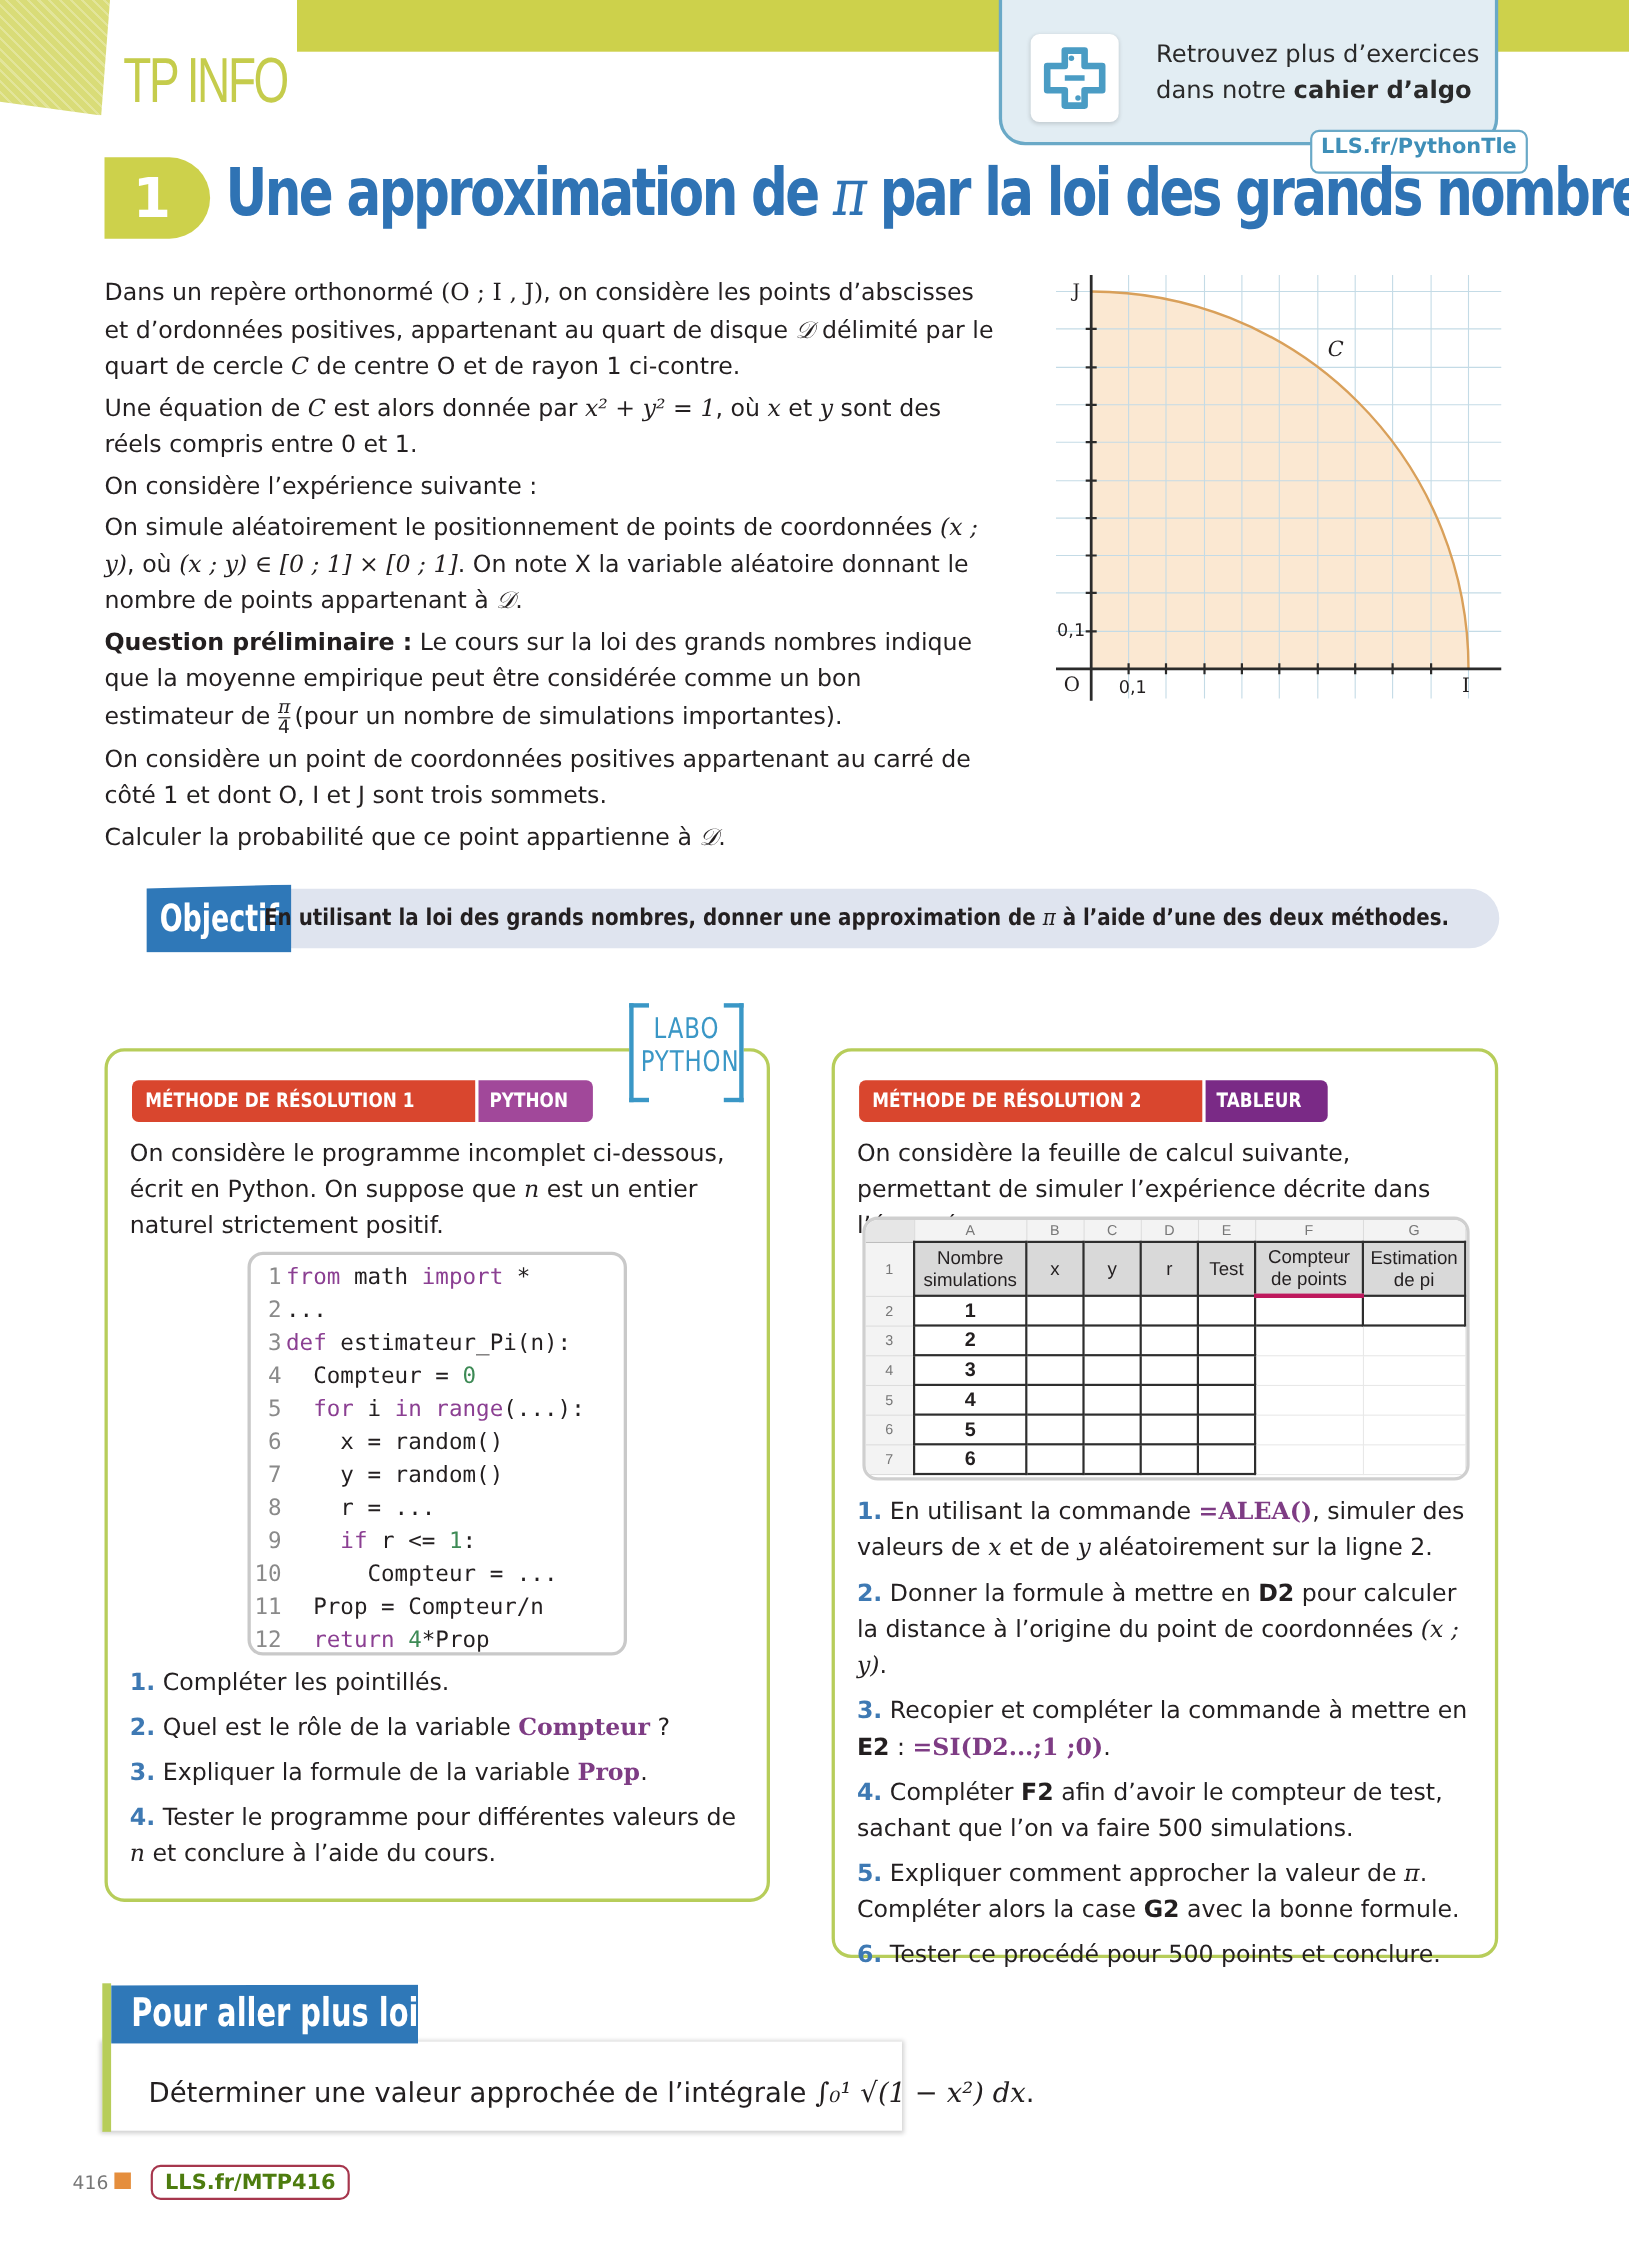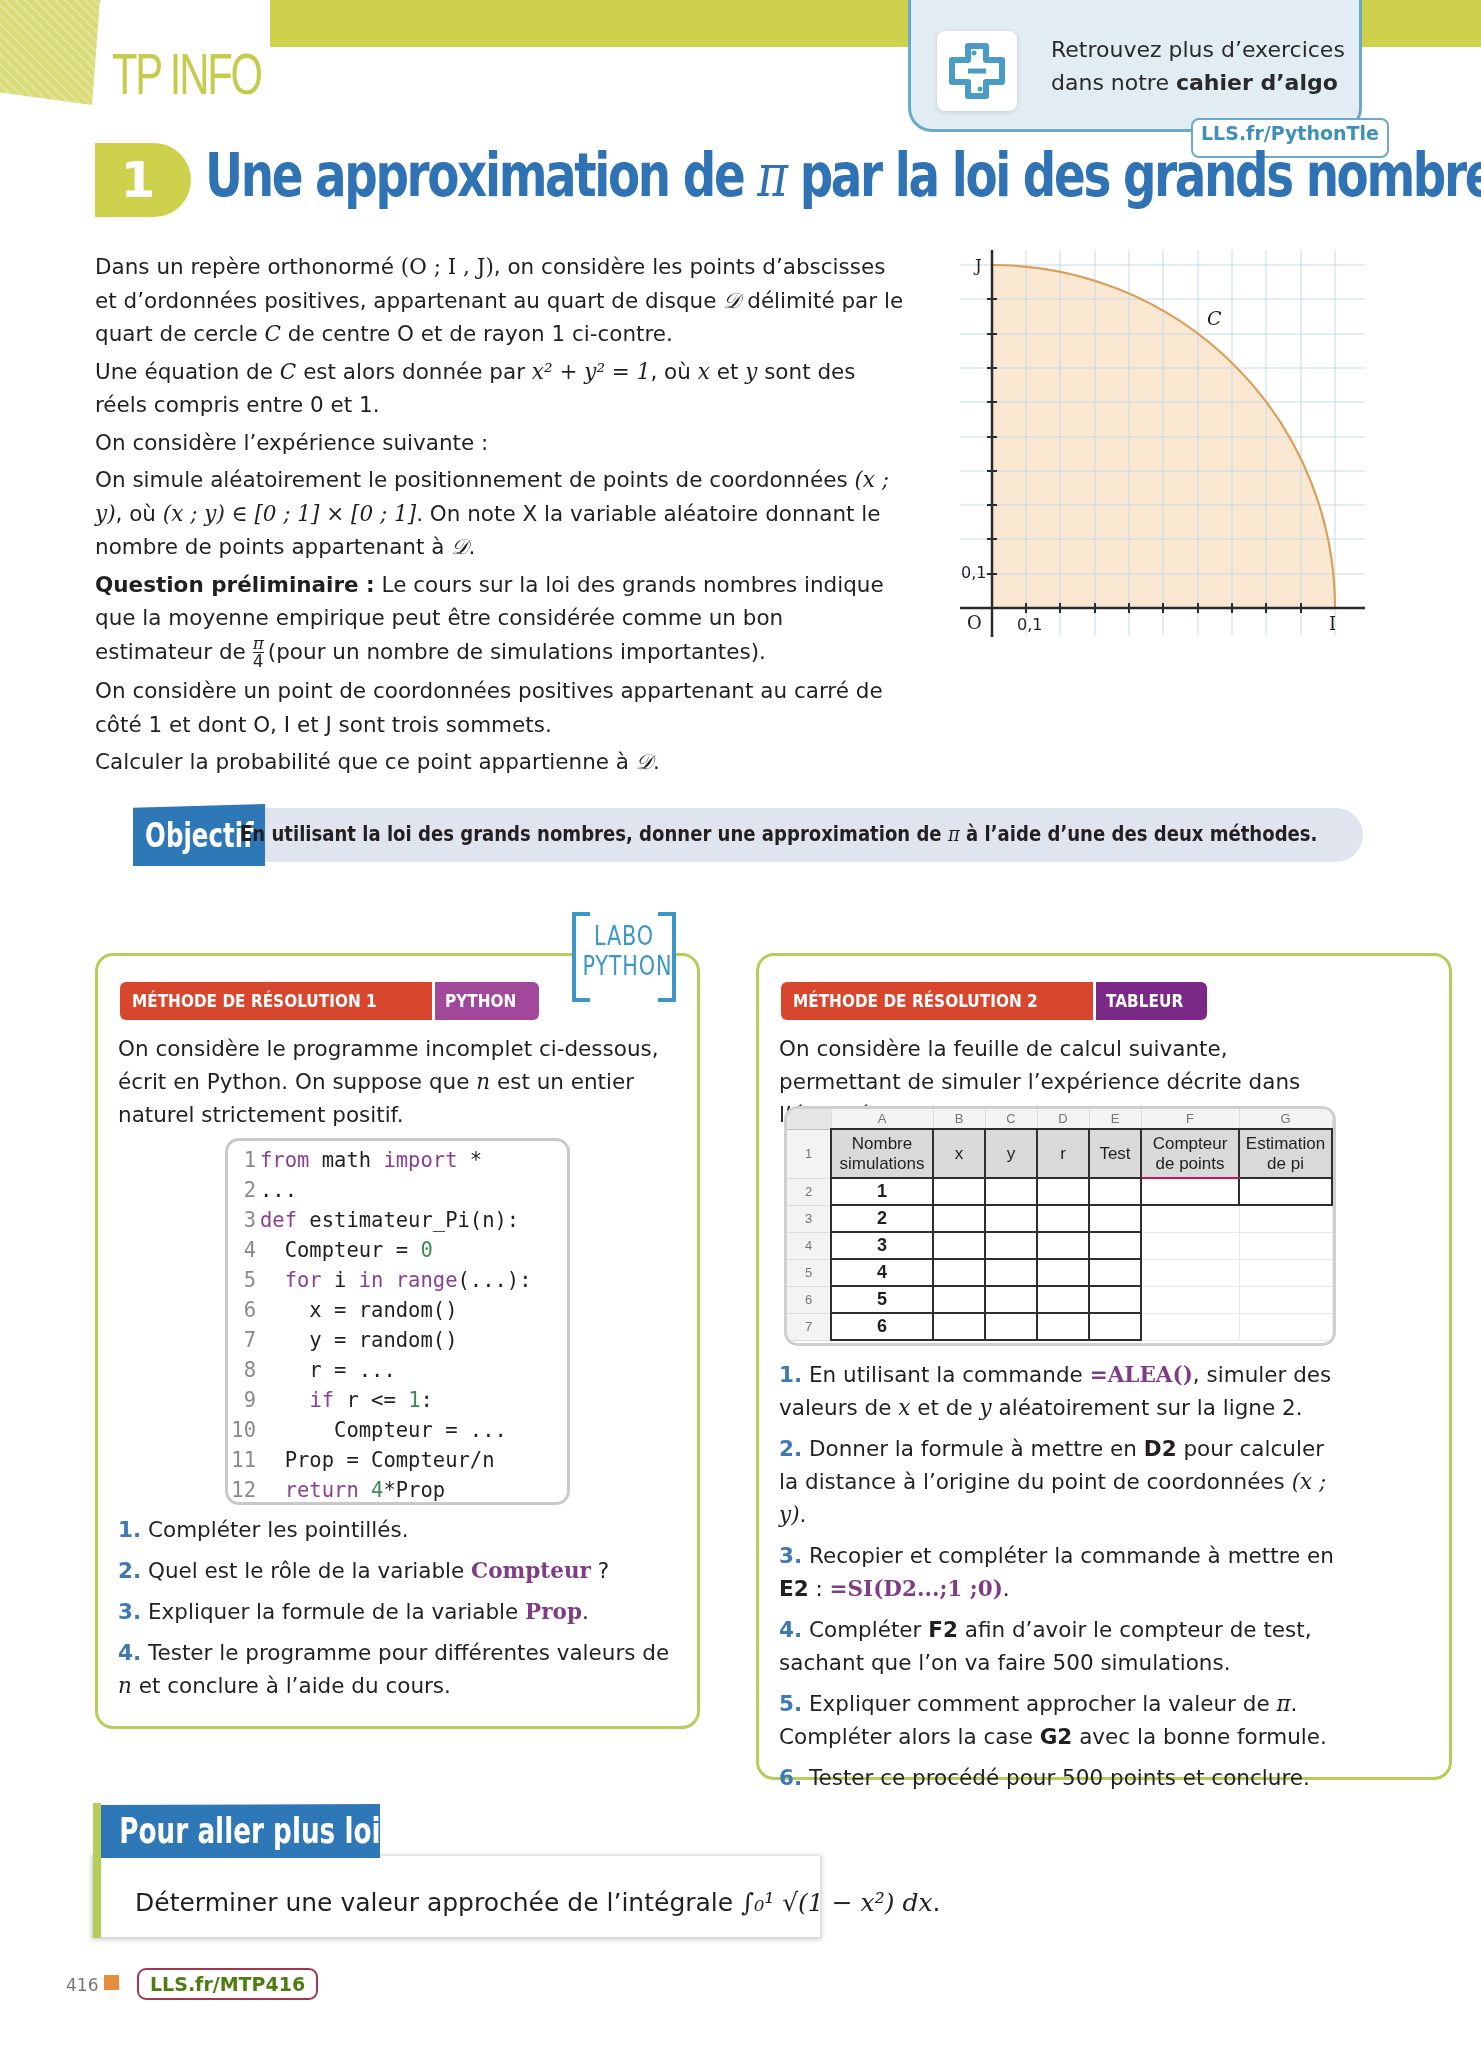--- a/index.html
+++ b/index.html
@@ -37,21 +37,21 @@
 
   
   #obj-bar { left: 175px; top: 808px; width: 1188px; height: 54px; background: #dfe4ef; border-radius: 0 27px 27px 0; }
   #obj-label { left: 93px; top: 804px; width: 132px; height: 62px; background: #2f78b8; color: #fff; font-size: 34px; font-weight: bold; display:flex; align-items:center; justify-content:center; clip-path: polygon(0 6%, 100% 0, 100% 100%, 0 100%); margin-left: 40px; }
   #obj-label span { transform: scaleX(.72); display:inline-block; }
   #obj-text { left: 240px; top: 822px; font-size: 21px; font-weight: bold; color: #231f20; white-space: nowrap; transform: scaleX(.86); transform-origin: left top; }
 
   
   .mbox { border: 3px solid #b7cd5a; border-radius: 18px; background: #fff; }
   #mbox1 { left: 95px; top: 953px; width: 605px; height: 776px; }
-  #mbox2 { left: 756px; top: 953px; width: 696px; height: 827px; }
+  #mbox2 { left: 756px; top: 953px; width: 606px; height: 827px; }
   .mtag { position: absolute; top: 26px; height: 38px; display:flex; }
   .mtag .red { background: #d9462e; color: #fff; font-weight: bold; font-size: 18px; line-height: 38px; padding: 0 12px; border-radius: 6px 0 0 6px; }
   .mtag .pur { background: #a1489a; color: #fff; font-weight: bold; font-size: 18px; line-height: 38px; padding: 0 10px; border-radius: 0 6px 6px 0; margin-left: 3px; }
   .mtag .pur2 { background: #7a2a86; }
   .mtag .red span, .mtag .pur span { display:inline-block; transform: scaleX(.85); transform-origin: left center; }
 
   #labo { left: 572px; top: 912px; width: 104px; height: 82px; background: #fff; color: #3a97c6; font-size: 26px; line-height: 30px; text-align: center; padding-top: 9px; font-weight: 400; letter-spacing: 1px; }
   #labo::before, #labo::after { content: ""; position: absolute; top: 0; width: 14px; height: 82px; border: 4px solid #3a97c6; }
   #labo::before { left: 0; border-right: none; }
   #labo::after { right: 0; border-left: none; }
@@ -261,21 +261,21 @@
       </tr>
     </thead>
     <tbody id="sheet-body">
         <tr>
           <td class="rh">1</td>
           <td class="hd">Nombre simulations</td>
           <td class="hd">x</td>
           <td class="hd">y</td>
           <td class="hd">r</td>
           <td class="hd">Test</td>
-          <td class="hd" style="border-bottom:2px solid #be185d;border-left:2px solid #2e2e2e;border-right:2px solid #2e2e2e;">Compteur de points</td>
+          <td class="hd" style="border-bottom:4px solid #be185d;border-left:2px solid #2e2e2e;border-right:2px solid #2e2e2e;">Compteur de points</td>
           <td class="hd" style="border-bottom:2px solid #2e2e2e;border-left:2px solid #2e2e2e;border-right:2px solid #2e2e2e;">Estimation de pi</td>
         </tr>
         <tr>
           <td class="rh">2</td>
           <td class="c">1</td>
           <td class="c"></td>
           <td class="c"></td>
           <td class="c"></td>
           <td class="c"></td>
           <td class="c"></td>

